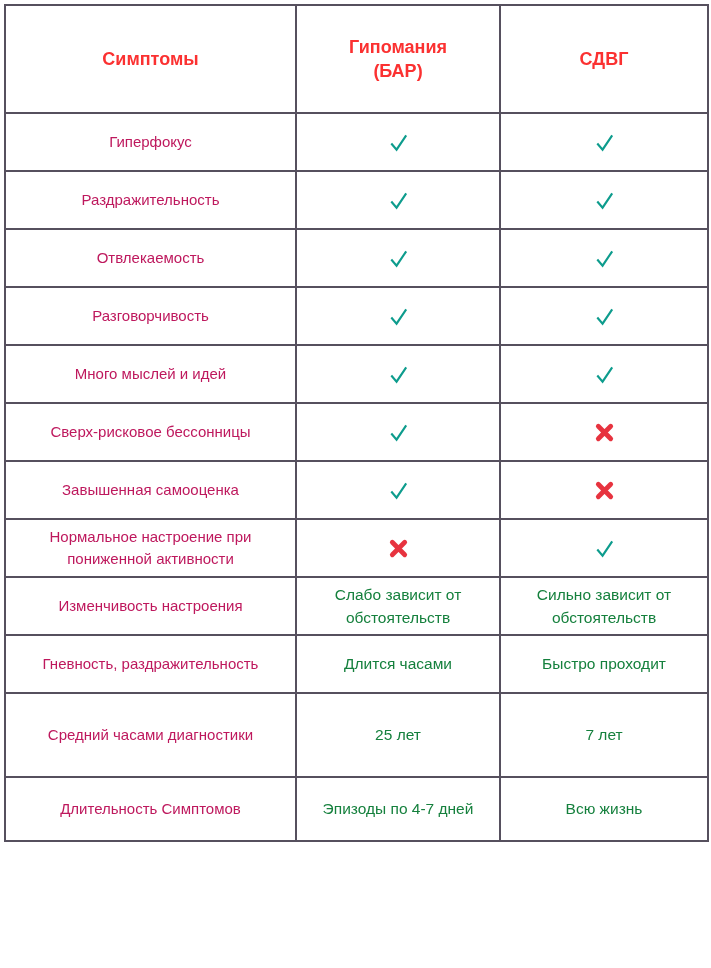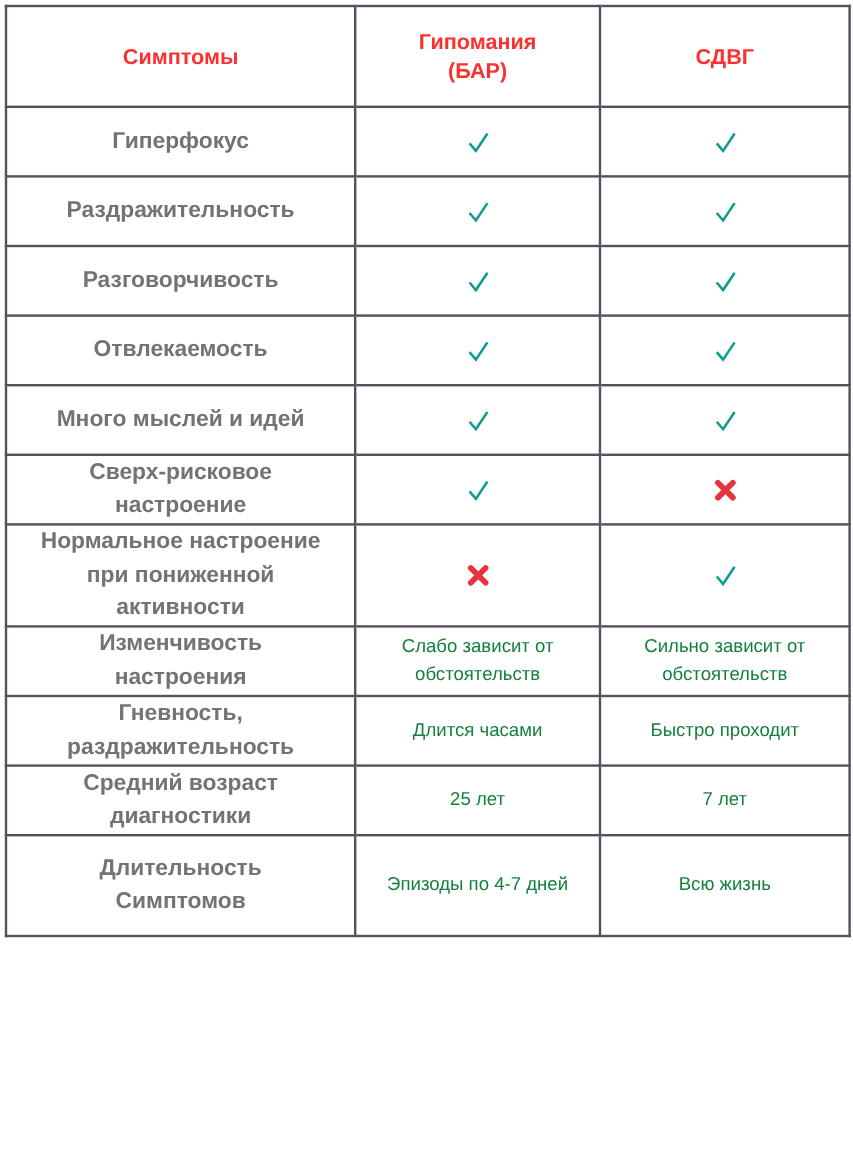--- a/index.html
+++ b/index.html
@@ -25,44 +25,44 @@
   table.cmp td {
     border: 2px solid #56505E;
     text-align: center;
     vertical-align: middle;
     background: #ffffff;
   }
   col.c1 { width: 291px; }
   col.c2 { width: 204px; }
   col.c3 { width: 208px; }
 
-  thead tr { height: 84px; }
+  thead tr { height: 108px; }
   thead td {
     color: #FB3131;
     font-weight: bold;
     font-size: 18px;
     line-height: 1.35;
     padding: 0 10px;
   }
   thead td .wrap-narrow {
     display: inline-block;
     max-width: 125px;
   }
 
   tbody tr { height: 58px; }
   tbody tr:nth-child(11) { height: 84px; }
   tbody tr:nth-child(12) { height: 64px; }
   tbody tr:nth-child(13) { height: 64px; }
   tbody tr:nth-child(14) { height: 49px; }
   tbody tr:nth-child(15) { height: 49px; }
 
   td.label-cell {
-    font-weight: bold;
-    font-size: 19px;
-    color: #737373;
+    font-weight: normal;
+    font-size: 15px;
+    color: #be185d;
     line-height: 1.45;
     padding: 0 24px;
   }
   td.value-cell {
     padding: 0 12px;
   }
   td.value-cell.text-val {
     font-size: 15.5px;
     color: #15803d;
     line-height: 1.5;
@@ -105,48 +105,57 @@
         <tr>
           <td class="label-cell">Раздражительность</td>
           <td class="value-cell"><svg width="25" height="25" viewBox="0 0 26 26">
               <path d="M5.5 14 L11 20.5 L21 5.5" fill="none" stroke="#0D9C8D" stroke-width="2.2"></path>
             </svg></td>
           <td class="value-cell"><svg width="25" height="25" viewBox="0 0 26 26">
               <path d="M5.5 14 L11 20.5 L21 5.5" fill="none" stroke="#0D9C8D" stroke-width="2.2"></path>
             </svg></td>
         </tr>
         <tr>
-          <td class="label-cell">Разговорчивость</td>
+          <td class="label-cell">Отвлекаемость</td>
           <td class="value-cell"><svg width="25" height="25" viewBox="0 0 26 26">
               <path d="M5.5 14 L11 20.5 L21 5.5" fill="none" stroke="#0D9C8D" stroke-width="2.2"></path>
             </svg></td>
           <td class="value-cell"><svg width="25" height="25" viewBox="0 0 26 26">
               <path d="M5.5 14 L11 20.5 L21 5.5" fill="none" stroke="#0D9C8D" stroke-width="2.2"></path>
             </svg></td>
         </tr>
         <tr>
-          <td class="label-cell">Отвлекаемость</td>
+          <td class="label-cell">Разговорчивость</td>
           <td class="value-cell"><svg width="25" height="25" viewBox="0 0 26 26">
               <path d="M5.5 14 L11 20.5 L21 5.5" fill="none" stroke="#0D9C8D" stroke-width="2.2"></path>
             </svg></td>
           <td class="value-cell"><svg width="25" height="25" viewBox="0 0 26 26">
               <path d="M5.5 14 L11 20.5 L21 5.5" fill="none" stroke="#0D9C8D" stroke-width="2.2"></path>
             </svg></td>
         </tr>
         <tr>
           <td class="label-cell">Много мыслей и идей</td>
           <td class="value-cell"><svg width="25" height="25" viewBox="0 0 26 26">
               <path d="M5.5 14 L11 20.5 L21 5.5" fill="none" stroke="#0D9C8D" stroke-width="2.2"></path>
             </svg></td>
           <td class="value-cell"><svg width="25" height="25" viewBox="0 0 26 26">
               <path d="M5.5 14 L11 20.5 L21 5.5" fill="none" stroke="#0D9C8D" stroke-width="2.2"></path>
             </svg></td>
         </tr>
         <tr>
-          <td class="label-cell">Сверх-рисковое настроение</td>
+          <td class="label-cell">Сверх-рисковое бессонницы</td>
+          <td class="value-cell"><svg width="25" height="25" viewBox="0 0 26 26">
+              <path d="M5.5 14 L11 20.5 L21 5.5" fill="none" stroke="#0D9C8D" stroke-width="2.2"></path>
+            </svg></td>
+          <td class="value-cell"><svg width="21" height="21" viewBox="0 0 22 22">
+              <path d="M4.5 4.5 L17.5 17.5 M17.5 4.5 L4.5 17.5" fill="none" stroke="#E7333F" stroke-width="5" stroke-linecap="round"></path>
+            </svg></td>
+        </tr>
+        <tr>
+          <td class="label-cell">Завышенная самооценка</td>
           <td class="value-cell"><svg width="25" height="25" viewBox="0 0 26 26">
               <path d="M5.5 14 L11 20.5 L21 5.5" fill="none" stroke="#0D9C8D" stroke-width="2.2"></path>
             </svg></td>
           <td class="value-cell"><svg width="21" height="21" viewBox="0 0 22 22">
               <path d="M4.5 4.5 L17.5 17.5 M17.5 4.5 L4.5 17.5" fill="none" stroke="#E7333F" stroke-width="5" stroke-linecap="round"></path>
             </svg></td>
         </tr>
         <tr>
           <td class="label-cell">Нормальное настроение при пониженной активности</td>
           <td class="value-cell"><svg width="21" height="21" viewBox="0 0 22 22">
@@ -160,21 +169,21 @@
           <td class="label-cell">Изменчивость настроения</td>
           <td class="value-cell text-val">Слабо зависит от обстоятельств</td>
           <td class="value-cell text-val">Сильно зависит от обстоятельств</td>
         </tr>
         <tr>
           <td class="label-cell">Гневность, раздражительность</td>
           <td class="value-cell text-val">Длится часами</td>
           <td class="value-cell text-val">Быстро проходит</td>
         </tr>
         <tr>
-          <td class="label-cell">Средний возраст диагностики</td>
+          <td class="label-cell">Средний часами диагностики</td>
           <td class="value-cell text-val">25 лет</td>
           <td class="value-cell text-val">7 лет</td>
         </tr>
         <tr>
           <td class="label-cell">Длительность Симптомов</td>
           <td class="value-cell text-val">Эпизоды по 4-7 дней</td>
           <td class="value-cell text-val">Всю жизнь</td>
         </tr>
       </tbody>
   </table>

